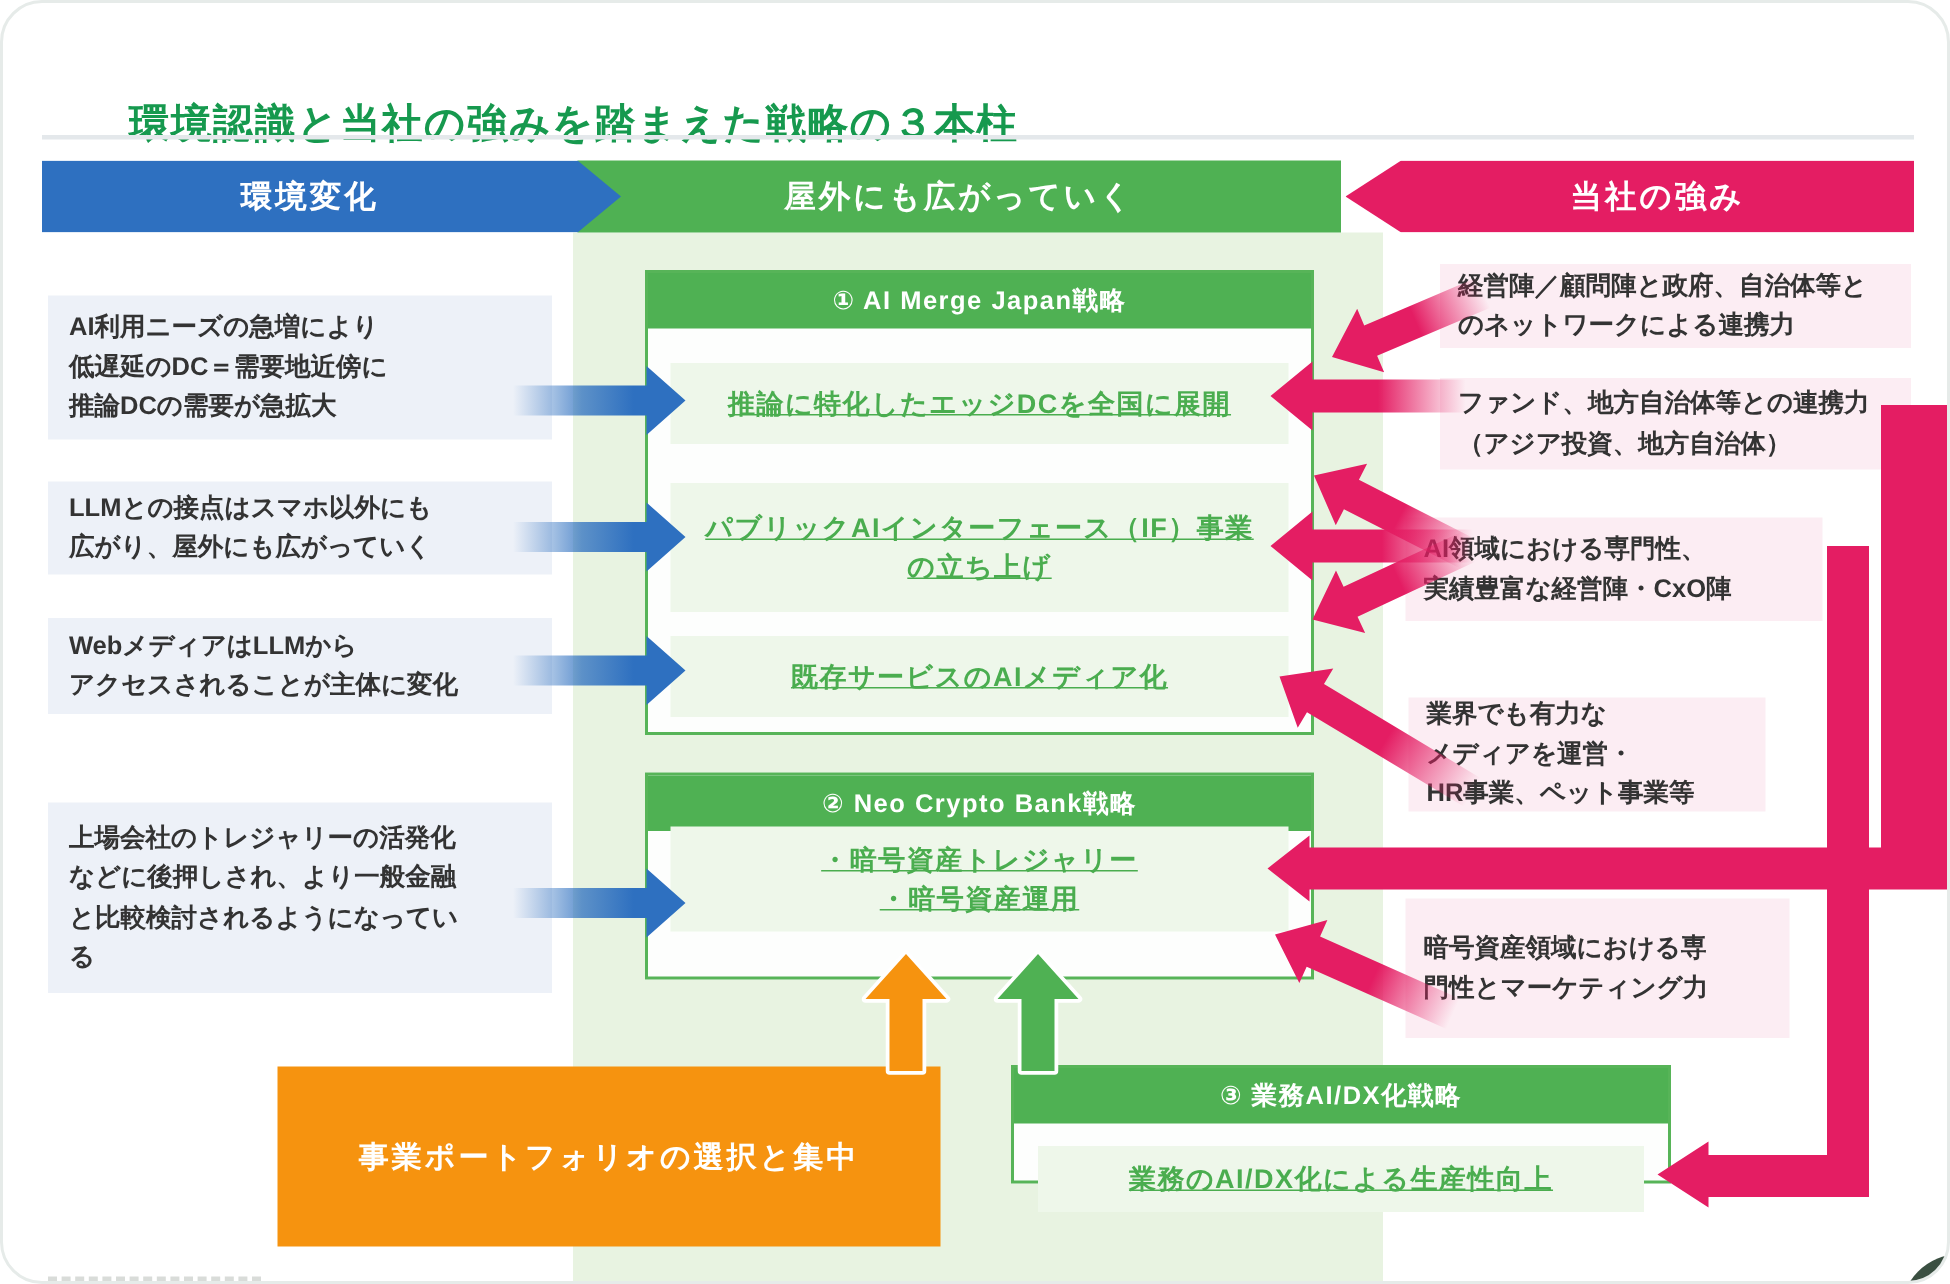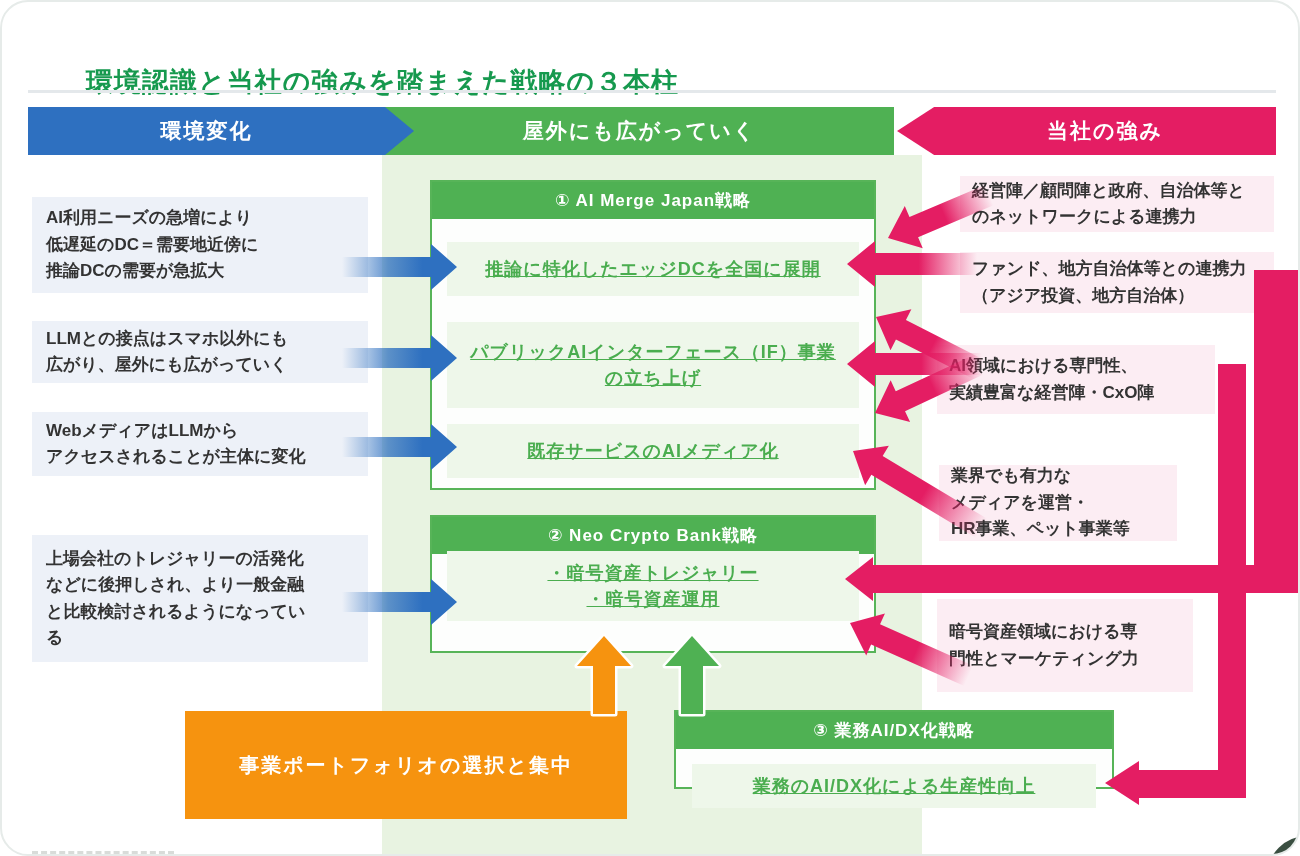--- a/index.html
+++ b/index.html
@@ -32,21 +32,21 @@
   
   .section{background:#fdfefd;border:2px solid #57b458;}
   .sec-head{position:absolute;left:0;top:0;right:0;height:37px;background:#4fb153;color:#fff;
             font-size:17px;font-weight:bold;display:flex;align-items:center;justify-content:center;
             letter-spacing:1px;}
   .sec-item{position:absolute;left:15px;width:calc(100% - 30px);background:#eef7ea;color:#4aad4f;
             font-size:18px;font-weight:bold;display:flex;align-items:center;justify-content:center;
             text-align:center;white-space:pre-line;line-height:1.45;letter-spacing:1px;text-decoration:underline;}
 
   
-  #portfolio-box{left:183px;top:709px;width:442px;height:108px;background:#f6930f;color:#fff;
+  #portfolio-box{left:183px;top:709px;width:442px;height:120px;background:#f6930f;color:#fff;
       font-size:20px;font-weight:bold;display:flex;align-items:center;justify-content:center;
       letter-spacing:2px;}
 
   #arrow-layer{position:absolute;left:0;top:0;pointer-events:none;z-index:5;}
   #cutoff-line{left:30px;top:849px;width:142px;height:0;border-top:3px dashed #d9dcd9;}
 </style>
 </head>
 <body>
 
 <div id="stage">

